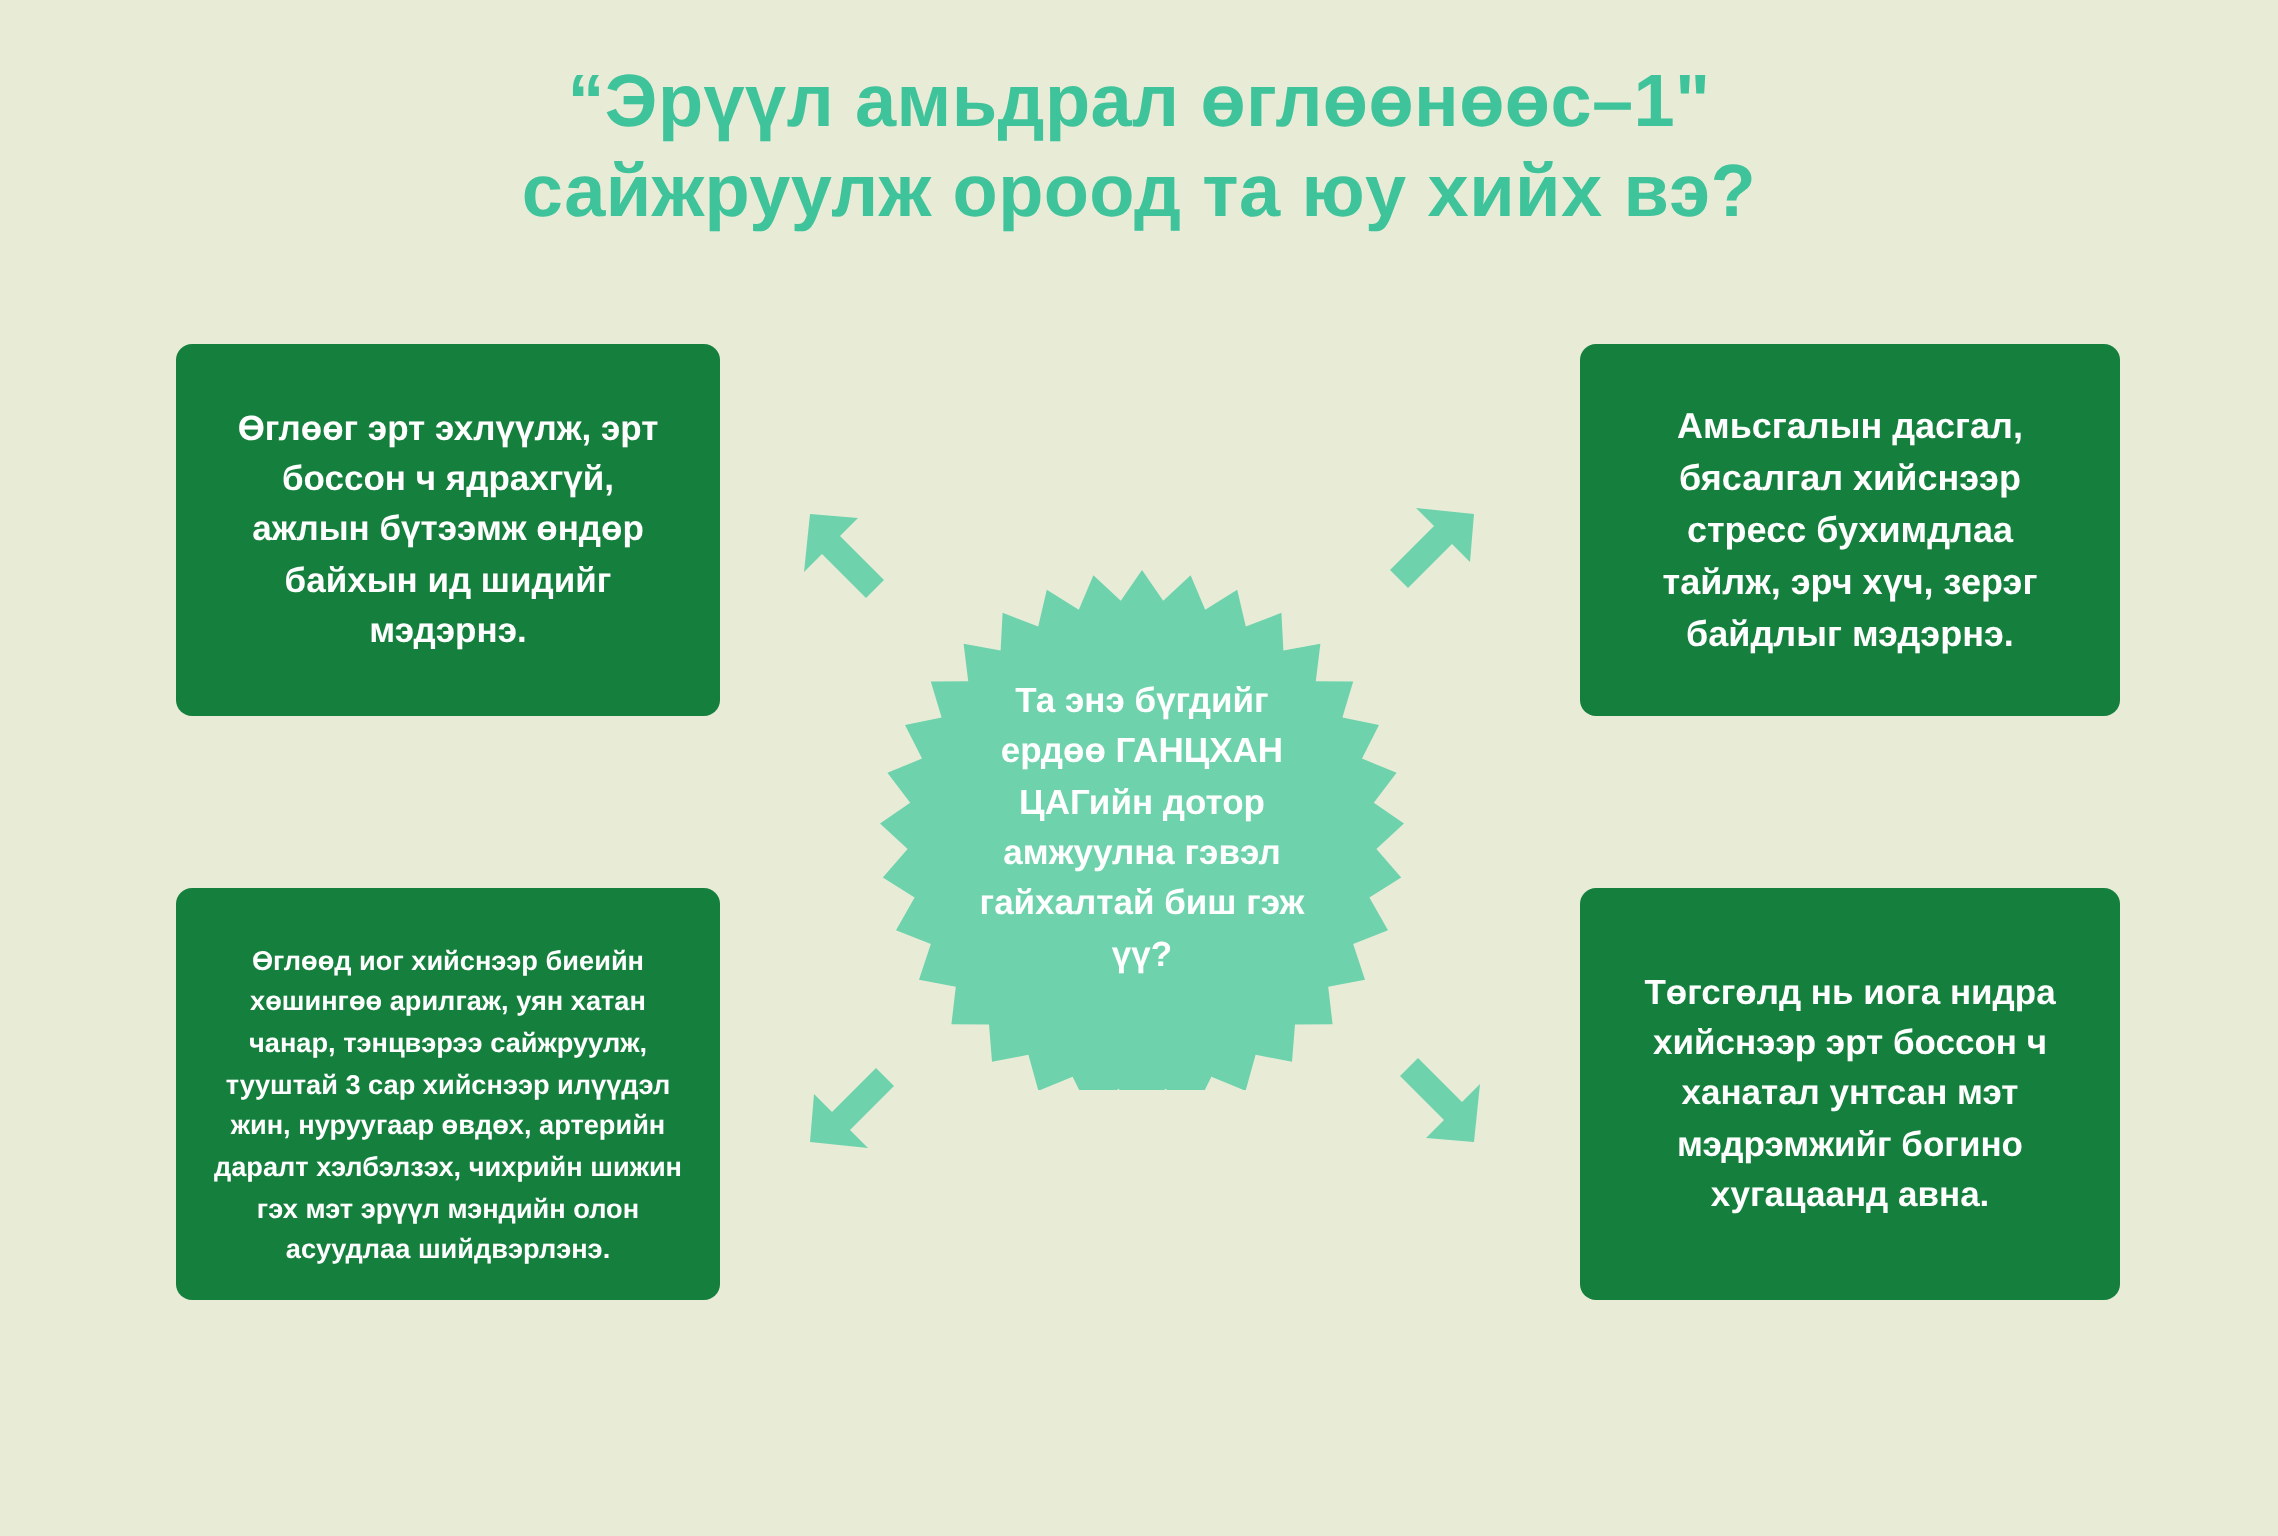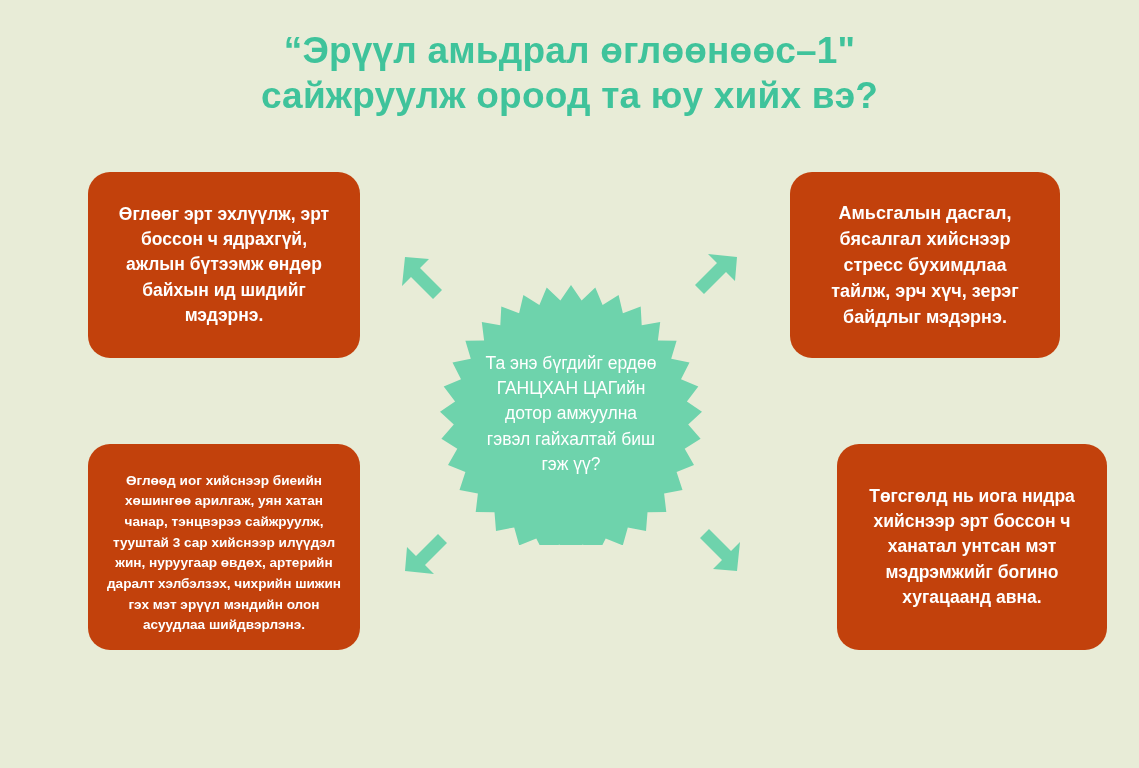--- a/index.html
+++ b/index.html
@@ -33,22 +33,22 @@
     line-height: 1.22;
     letter-spacing: 0.2px;
   }
   .title .line {
     display: block;
   }
 
   
   .card {
     position: absolute;
-    background: #c2410c;
-    border-radius: 22px;
+    background: #15803d;
+    border-radius: 8px;
     color: #ffffff;
     text-align: center;
     font-weight: bold;
     display: flex;
     align-items: center;
     justify-content: center;
     box-sizing: border-box;
     padding: 18px 22px;
   }
 
@@ -78,21 +78,20 @@
     padding: 14px 18px;
     align-items: flex-end;
   }
   .card-br {
     left: 790px;
     top: 444px;
     width: 270px;
     height: 206px;
     font-size: 17.5px;
     line-height: 1.45;
-    margin-left: 47px;
   }
 
   
   .burst {
     position: absolute;
     left: 440px;
     top: 283px;
     width: 262px;
     height: 262px;
   }
@@ -106,21 +105,21 @@
     left: 0;
     top: 0;
     width: 262px;
     height: 262px;
     display: flex;
     align-items: center;
     justify-content: flex-end;
     box-sizing: border-box;
     padding: 34px 44px;
     color: #ffffff;
-    font-weight: normal;
+    font-weight: bold;
     font-size: 17.5px;
     line-height: 1.45;
     text-align: center;
   }
 
   
   .arrow {
     position: absolute;
     width: 58px;
     height: 58px;

